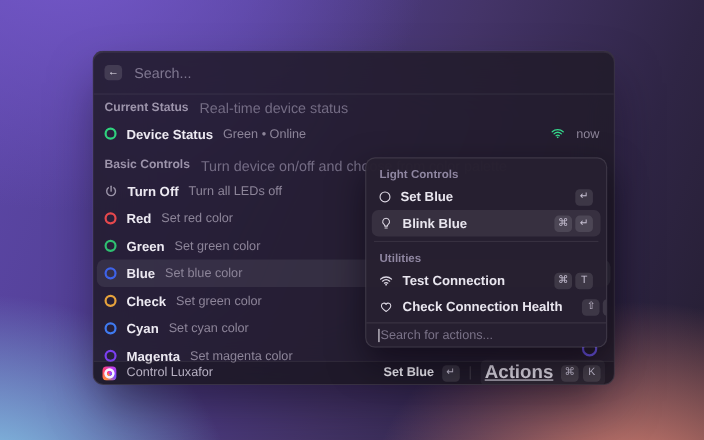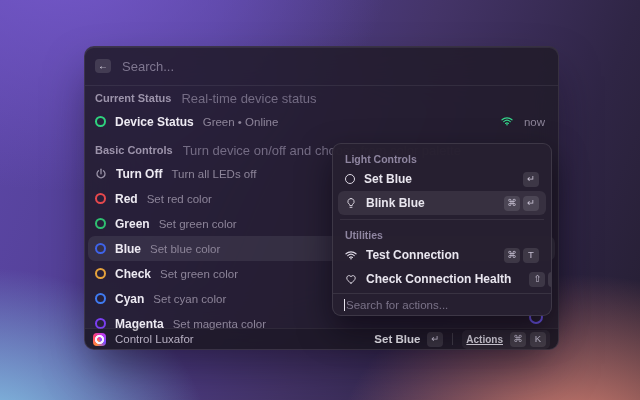--- a/index.html
+++ b/index.html
@@ -69,21 +69,21 @@
   .kbd {
     height:15px; min-width:16px; padding:0 3px; border-radius:4px;
     background:rgba(255,255,255,0.11); color:#c6bfd2;
     display:inline-flex; align-items:center; justify-content:center;
     font-size:9.5px; line-height:1; font-family:"Liberation Sans", sans-serif;
   }
   .primary-action { display:flex; align-items:center; gap:7px; }
   .primary-action .lbl { font-size:11.5px; font-weight:700; color:#eceaf1; }
   .footer-vdiv { width:1px; height:12px; background:rgba(255,255,255,0.14); margin:0 9px; }
   .actions-group { display:flex; align-items:center; gap:4px; padding:2px 4px; border-radius:5px; background:rgba(255,255,255,0.05); }
-  .actions-group .lbl { font-size:10px; font-weight:600; color:#d8d3de; margin-right:3px;text-decoration:underline; }
+  .actions-group .lbl { font-size:17px; font-weight:600; color:#d8d3de; margin-right:3px;text-decoration:underline; }
 
   
   .popup {
     position:absolute; left:332px; top:143px; width:220px; height:173px;
     border-radius:9px; z-index:3;
     background:rgba(39,32,48,0.98);
     border:1px solid rgba(255,255,255,0.11);
     box-shadow:0 14px 32px rgba(5,2,12,0.55);
     display:flex; flex-direction:column; overflow:hidden; padding:4px 5px 0 5px;
   }

